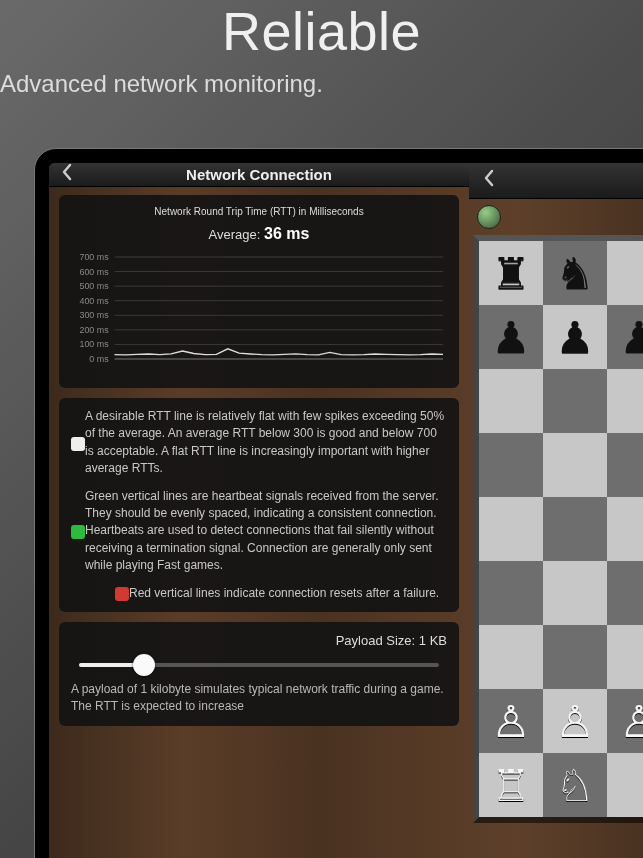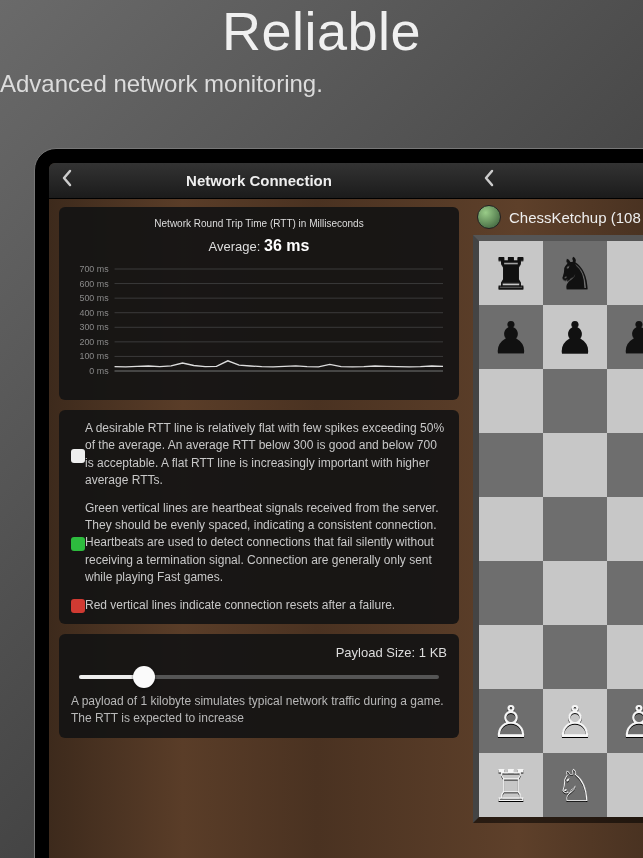--- a/index.html
+++ b/index.html
@@ -46,21 +46,21 @@
   }
   
   .left-pane {
     width: 420px;
     padding: 0;
     display:flex;
     flex-direction:column;
     flex-shrink:0;
   }
   .titlebar {
-    height: 36px;
+    height: 24px;
     background: linear-gradient(#333,#1b1b1b);
     border-bottom:1px solid #000;
     display:flex;
     align-items:center;
     color:#eee;
     font-size:15px;
     font-weight:600;
     position:relative;
   }
   .titlebar .back {
@@ -86,21 +86,21 @@
   }
   .chart-title { text-align:center; color:#ddd; font-size:10px; }
   .chart-avg { text-align:center; color:#ddd; font-size:13px; margin-top:2px; }
   .chart-avg b { font-weight:600; color:#fff; font-size:16px;}
   .chart {
     margin-top:8px;
     width:100%;
     height:120px;
   }
   .legend-row { display:flex; margin-bottom:10px; align-items:center;}
-  .legend-row:last-child { margin-bottom:0; }
+  .legend-row:last-child { margin-bottom:0;margin-left:44px; }
   .swatch {
     width:14px; height:14px; border-radius:3px; flex-shrink:0; margin-top:2px;
   }
   .sw-white { background:#eee; }
   .sw-green { background:#2dbb3e; }
   .sw-red   { background:#d03a32; }
   .card-header { text-align:right; color:#ddd; font-size:13px; margin-bottom:8px;}
   .slider-track {
     position:relative; height:4px; background:#555; border-radius:2px; margin:12px 8px 14px 8px;
   }
@@ -231,21 +231,20 @@
     <div class="right-pane">
       <div class="right-titlebar">
         <div class="back">
           <svg width="12" height="18" viewBox="0 0 12 18">
               <path d="M9 2 L3 9 L9 16" stroke="#ccc" stroke-width="2.5" fill="none" stroke-linecap="round" stroke-linejoin="round"></path>
             </svg>
         </div>
       </div>
       <div class="opponent-bar">
         <div class="avatar"></div>
-        <div>ChessKetchup (108</div>
       </div>
       <div class="board" id="board">
           <div class="sq light">
             <span class="pc-b">♜</span>
           </div>
           <div class="sq dark">
             <span class="pc-b">♞</span>
           </div>
           <div class="sq light"></div>
           <div class="sq dark">

